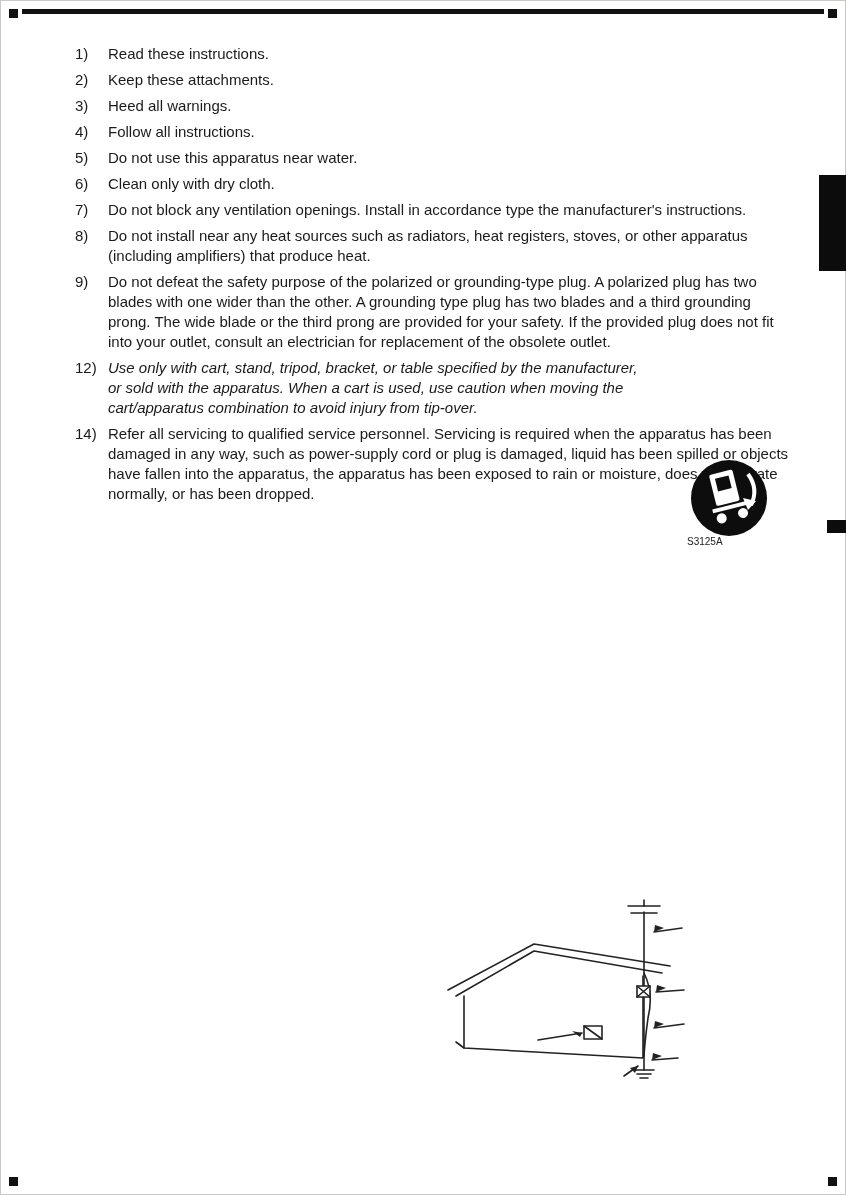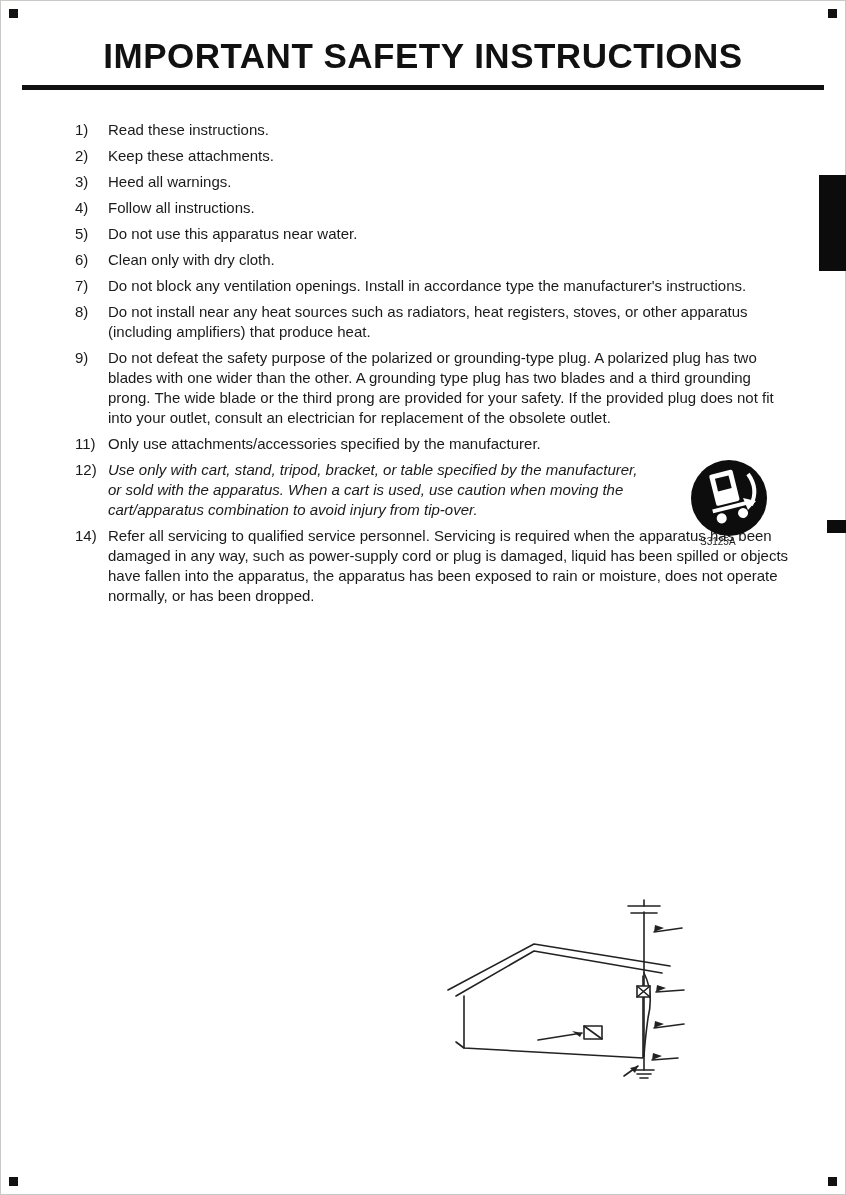--- a/index.html
+++ b/index.html
@@ -57,42 +57,41 @@
   .item.narrow .txt{padding-right:148px;font-style:italic;}
   
   .cart{
     position:absolute;left:686px;top:458px;width:94px;
   }
   .cart svg{display:block;}
   .cart-label{
     font-size:10px;
     color:#222;
     margin-top:-6px;
-    margin-left:14px;
+    margin-left:1px;
   }
   
   .house{
     position:absolute;left:438px;top:898px;width:262px;height:185px;
   }
   .house svg{display:block;width:262px;height:185px;}
 </style>
 </head>
 <body>
 
 <div class="page">
 
   <div class="corner tl"></div>
   <div class="corner tr"></div>
   <div class="corner bl"></div>
   <div class="corner br"></div>
 
   <div class="side-tab"></div>
   <div class="side-dash"></div>
 
-  <h1 class="title">IMPORTANT SAFETY INSTRUCTIONS</h1>
   <div class="title-rule"></div>
 
   <div class="list">
       <div class="item">
         <span class="num">1)</span>
         <span class="txt">Read these instructions.</span>
       </div>
       <div class="item">
         <span class="num">2)</span>
         <span class="txt">Keep these attachments.</span>
@@ -117,24 +116,20 @@
         <span class="num">7)</span>
         <span class="txt">Do not block any ventilation openings. Install in accordance type the manufacturer's instructions.</span>
       </div>
       <div class="item">
         <span class="num">8)</span>
         <span class="txt">Do not install near any heat sources such as radiators, heat registers, stoves, or other apparatus (including amplifiers) that produce heat.</span>
       </div>
       <div class="item">
         <span class="num">9)</span>
         <span class="txt">Do not defeat the safety purpose of the polarized or grounding-type plug. A polarized plug has two blades with one wider than the other. A grounding type plug has two blades and a third grounding prong. The wide blade or the third prong are provided for your safety. If the provided plug does not fit into your outlet, consult an electrician for replacement of the obsolete outlet.</span>
-      </div>
-      <div class="item">
-        <span class="num">11)</span>
-        <span class="txt">Only use attachments/accessories specified by the manufacturer.</span>
       </div>
       <div class="item narrow">
         <span class="num">12)</span>
         <span class="txt">Use only with cart, stand, tripod, bracket, or table specified by the manufacturer, or sold with the apparatus. When a cart is used, use caution when moving the cart/apparatus combination to avoid injury from tip-over.</span>
       </div>
       <div class="item">
         <span class="num">14)</span>
         <span class="txt">Refer all servicing to qualified service personnel. Servicing is required when the apparatus has been damaged in any way, such as power-supply cord or plug is damaged, liquid has been spilled or objects have fallen into the apparatus, the apparatus has been exposed to rain or moisture, does not operate normally, or has been dropped.</span>
       </div>
     </div>

